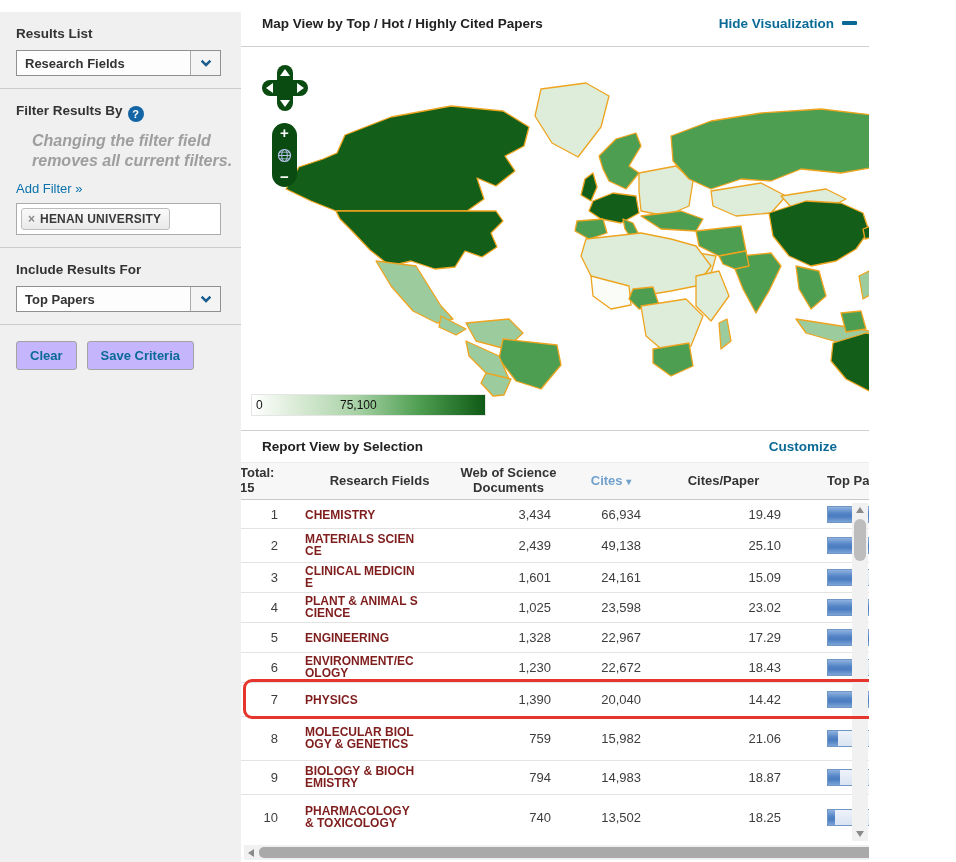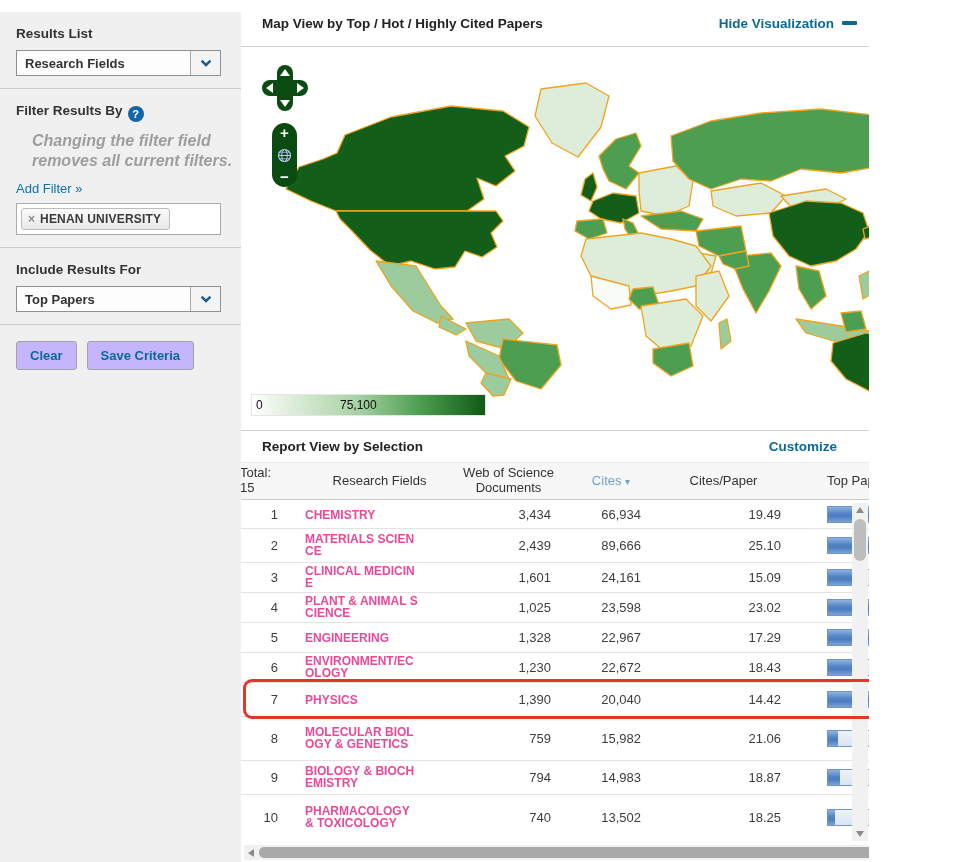--- a/index.html
+++ b/index.html
@@ -67,38 +67,38 @@
   .legend .lg-min { position:absolute; left:4px; top:3px; font-size:12px; color:#111; }
   .legend .lg-max { position:absolute; left:88px; top:3px; font-size:12px; color:#111; }
 
   
   .report-header { height:33px; display:flex; align-items:center; justify-content:space-between;
     border-bottom:1px solid #ececec; padding:0 32px 0 21px; border-top:1px solid #d0d0d0; }
   .customize-link { font-size:13.5px; font-weight:bold; color:#0a6a96; cursor:pointer; }
 
   .grid-cols { display:grid; grid-template-columns:62px 153px 105px 100px 125px 153px; width:698px; }
   .thead { height:37px; background:#f7f7f7; border-bottom:1px solid #c9c9c9; align-items:center; }
-  .th { font-size:13px; font-weight:normal; color:#333; text-align:center; line-height:1.15; }
+  .th { font-size:13px; font-weight:bold; color:#333; text-align:center; line-height:1.15; }
   .th.total { text-align:left; margin-left:-3px; padding-left:2px; }
   .th.cites-th { color:#71a1cb; cursor:pointer; }
   .th .sort-arrow { font-size:10px; color:#71a1cb; }
   .th.top-papers-th { text-align:left; padding-left:41px; }
 
   .rows { position:relative; width:698px; }
   .trow { align-items:center; border-top:1px solid #e3e3e3; background:#fff; }
   .trow:first-child { border-top:none; }
   .trow:nth-child(1){height:28px} .trow:nth-child(2){height:34px}
   .trow:nth-child(3){height:30px} .trow:nth-child(4){height:30px}
   .trow:nth-child(5){height:30px} .trow:nth-child(6){height:30px}
   .trow:nth-child(7){height:34px} .trow:nth-child(8){height:44px}
   .trow:nth-child(9){height:34px} .trow:nth-child(10){height:46px}
   .td { font-size:13px; color:#3d3d3d; }
   .td.rank { text-align:right; padding-right:25px; }
   .td.field { padding-left:2px; }
-  .td.field a { font-size:12px; font-weight:bold; color:#ec4899; text-decoration:none;
+  .td.field a { font-size:12px; font-weight:bold; color:#7f1d1d; text-decoration:none;
     display:inline-block; max-width:116px; line-height:1.08; word-break:break-all; cursor:pointer; }
   .td.docs { text-align:right; padding-right:10px; }
   .td.cites { text-align:right; padding-right:20px; }
   .td.cpp { text-align:right; padding-right:5px; }
   .td.top { padding-left:41px; }
   .bar { position:relative; width:108px; height:17px; border:1px solid #6f96c5;
     background:linear-gradient(#eef3fa,#d9e3f2); }
   .bar .fill { position:absolute; left:0; top:0; bottom:0;
     background:linear-gradient(#8fb2e0 0%,#5585c6 42%,#4a7cc0 62%,#7ba3d6 100%); }
   .bar .val { position:absolute; right:3px; top:1.5px; font-size:11px; color:#333; }
@@ -289,21 +289,21 @@
             <div class="fill" style="width: 90.4762%;"></div>
             <span class="val">57</span>
           </div>
         </div>
       </div>
 
       <div class="grid-cols trow">
         <div class="td rank">2</div>
         <div class="td field"><a>MATERIALS SCIENCE</a></div>
         <div class="td docs">2,439</div>
-        <div class="td cites">89,666</div>
+        <div class="td cites">49,138</div>
         <div class="td cpp">25.10</div>
         <div class="td top">
           <div class="bar">
             <div class="fill" style="width: 66.6667%;"></div>
             <span class="val">42</span>
           </div>
         </div>
       </div>
 
       <div class="grid-cols trow">

